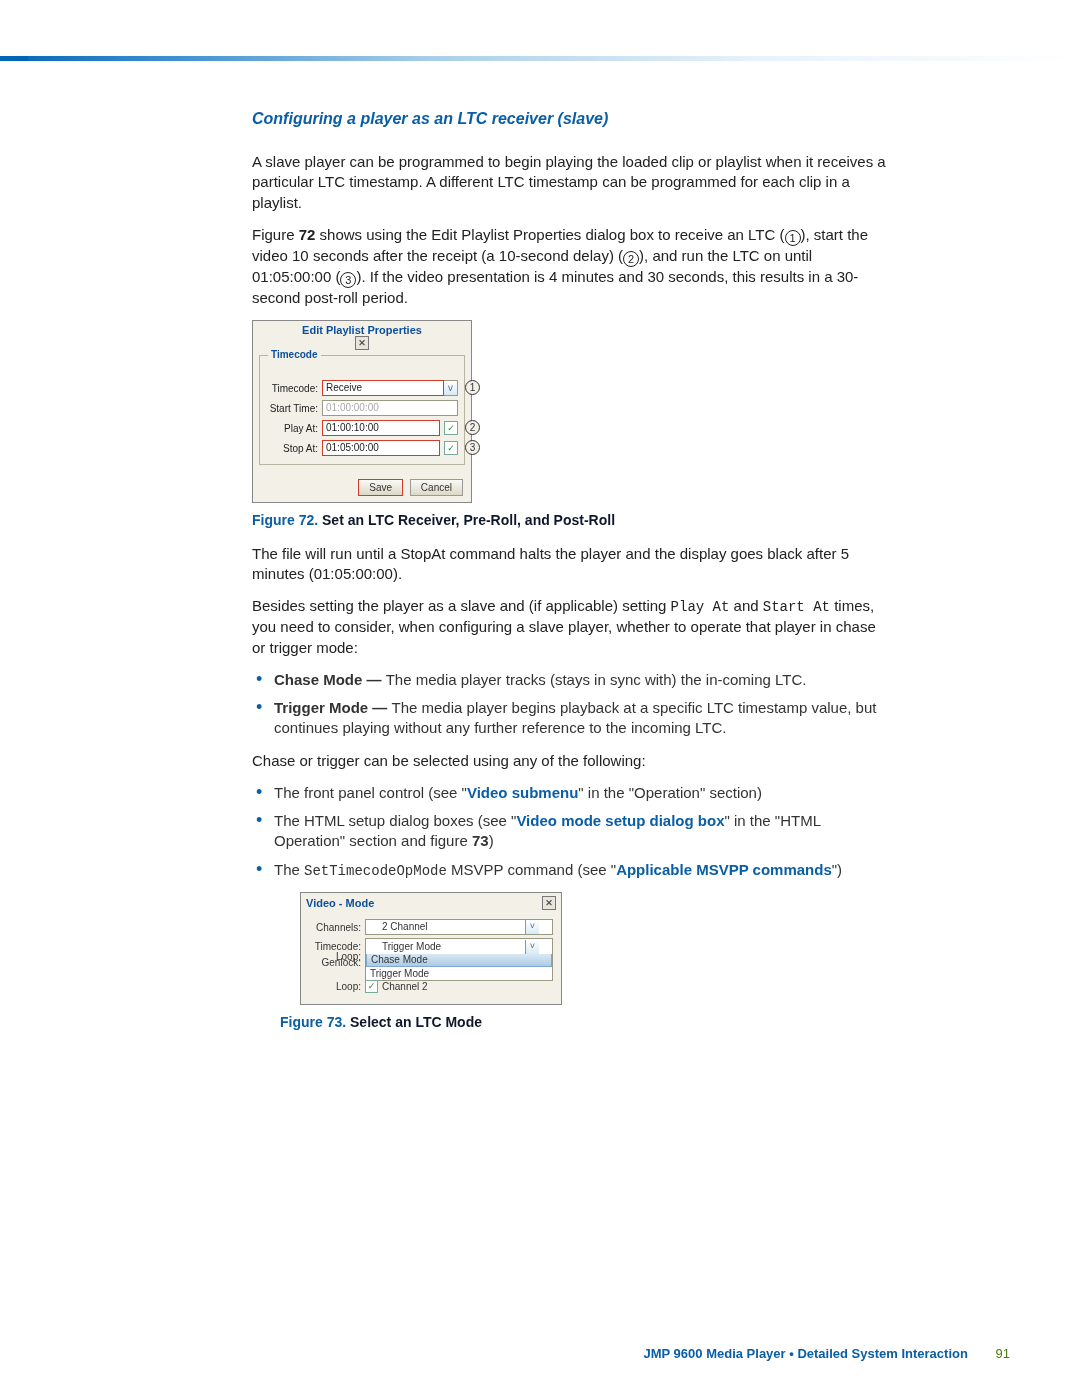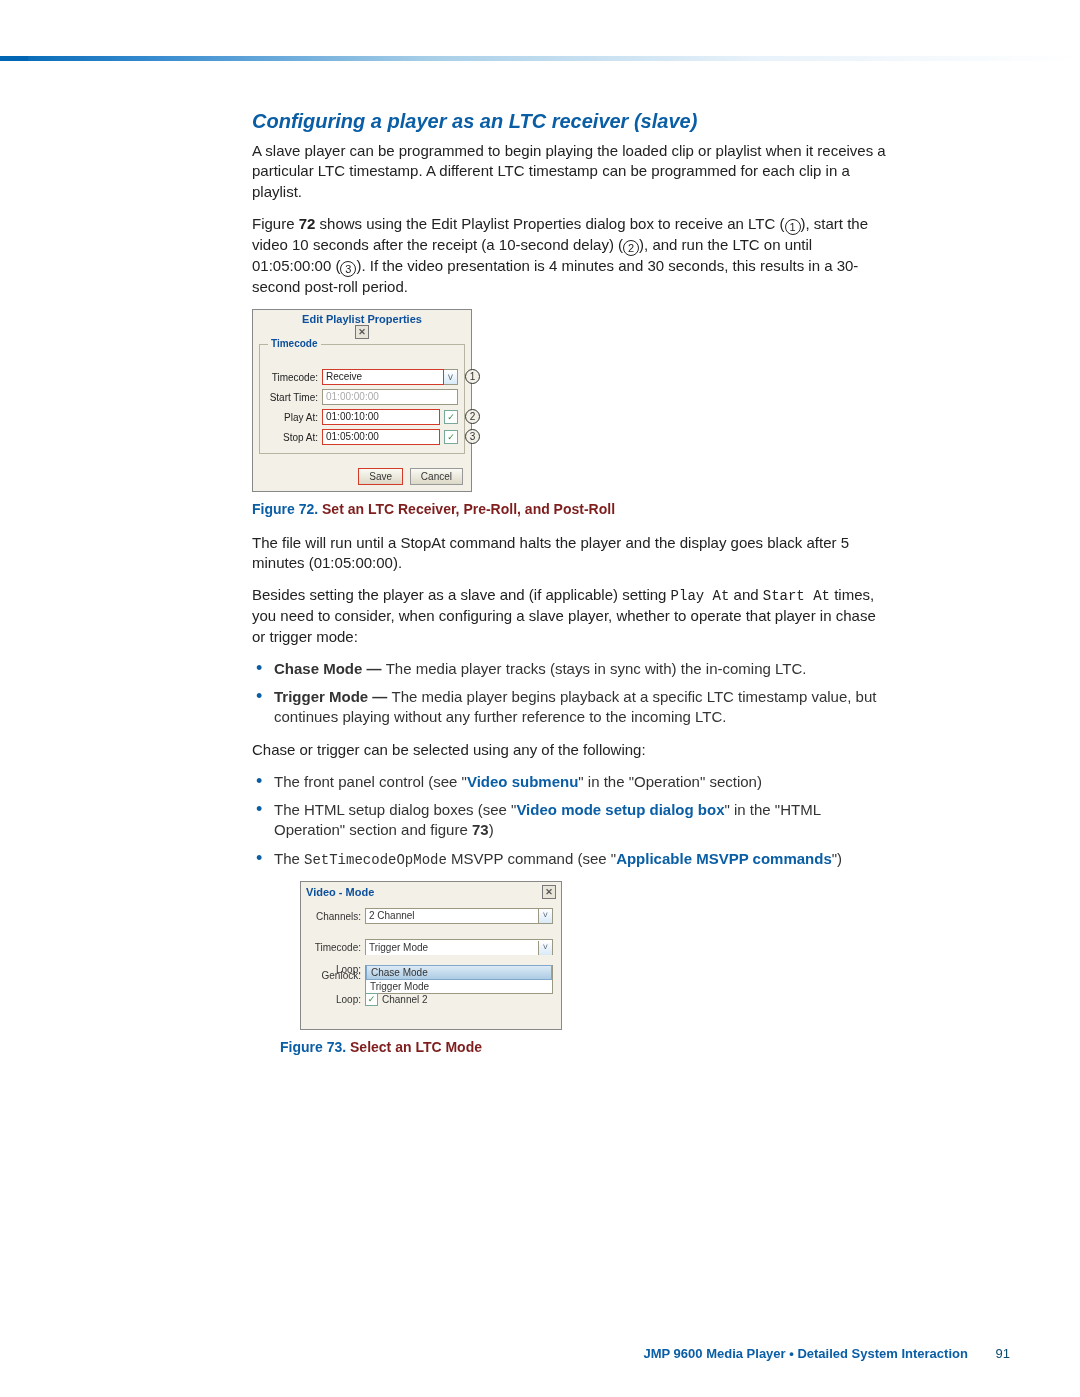--- a/index.html
+++ b/index.html
@@ -30,27 +30,27 @@
   .content {
     position: absolute;
     left: 252px;
     top: 110px;
     width: 640px;
   }
   h3 {
     color: #0a5ea5;
     font-weight: bold;
     font-style: italic;
-    font-size: 20px;
-    margin-bottom: 8px;
+    font-size: 16px;
+    margin-bottom: 24px;
   }
   p { line-height: 1.35; margin-bottom: 12px; color: #222; }
   .caption { font-size: 14px; margin: 8px 0 14px 0; }
   .caption .fignum { color: #0a5ea5; font-weight: bold; }
-  .caption .figtitle { font-weight: bold; color: #7f1d1d; }
+  .caption .figtitle { font-weight: bold; color: #0f172a; }
   ul { list-style: none; margin: 6px 0 12px 0; }
   ul li { position: relative; padding-left: 22px; margin-bottom: 8px; line-height: 1.35; }
   ul li::before { content: "•"; position: absolute; left: 4px; top: 0; color: #0a5ea5; font-size: 18px; line-height: 1; }
   .bluelink { color: #0a5ea5; font-weight: bold; }
   .circ { display: inline-block; width: 16px; height: 16px; border: 1px solid #222; border-radius: 50%; font-size: 11px; text-align: center; line-height: 14px; vertical-align: -2px; }
   code.mono { font-family: "Courier New", monospace; font-size: 14px; }
 
   
   .dlg1 {
     width: 220px;
@@ -123,25 +123,25 @@
   .dlg2 .titlebar {
     display: flex; justify-content: space-between; align-items: center;
     padding: 3px 5px;
     color: #0c4f9c; font-weight: bold; font-size: 11px;
   }
   .dlg2 .closebox {
     width: 14px; height: 14px; border: 1px solid #777; background: #e8e6db;
     font-size: 9px; text-align: center; line-height: 12px; color: #555;
   }
   .dlg2 .body { padding: 6px 8px 8px 8px; }
-  .dlg2 .row { display: flex; align-items: center; margin-bottom: 15px; }
+  .dlg2 .row { display: flex; align-items: center; margin-bottom: 3px; }
   .dlg2 .lbl { width: 56px; text-align: right; padding-right: 4px; }
   .dlg2 .sel {
     flex: 1; height: 16px; background: #fff; border: 1px solid #9b9884;
-    padding: 0 3px; font-size: 10px; line-height: 14px; display: flex;
+    padding: 0 16px; font-size: 10px; line-height: 14px; display: flex;
     justify-content: space-between; align-items: center;
   }
   .dlg2 .sel.open { border-bottom: none; }
   .dlg2 .dd2 {
     width: 14px; height: 14px; background: linear-gradient(#fff,#d8eaf7);
     border-left: 1px solid #9b9884; color: #567; text-align: center; line-height: 12px; font-size: 9px;
     margin: -1px -3px -1px 0;
   }
   .dlg2 .droplist {
     margin-left: 56px;
@@ -159,21 +159,21 @@
   }
 
   .footer {
     position: absolute;
     bottom: 36px;
     left: 0; right: 70px;
     text-align: right;
     font-size: 13px;
   }
   .footer .ft { color: #0a5ea5; font-weight: bold; }
-  .footer .pg { color: #0c4a6e; margin-left: 24px; }
+  .footer .pg { color: #4d7c0f; margin-left: 24px; }
 </style>
 </head>
 <body>
 
 <div class="topbar"></div>
 
 <div class="content">
 
   <h3>Configuring a player as an LTC receiver (slave)</h3>
 

